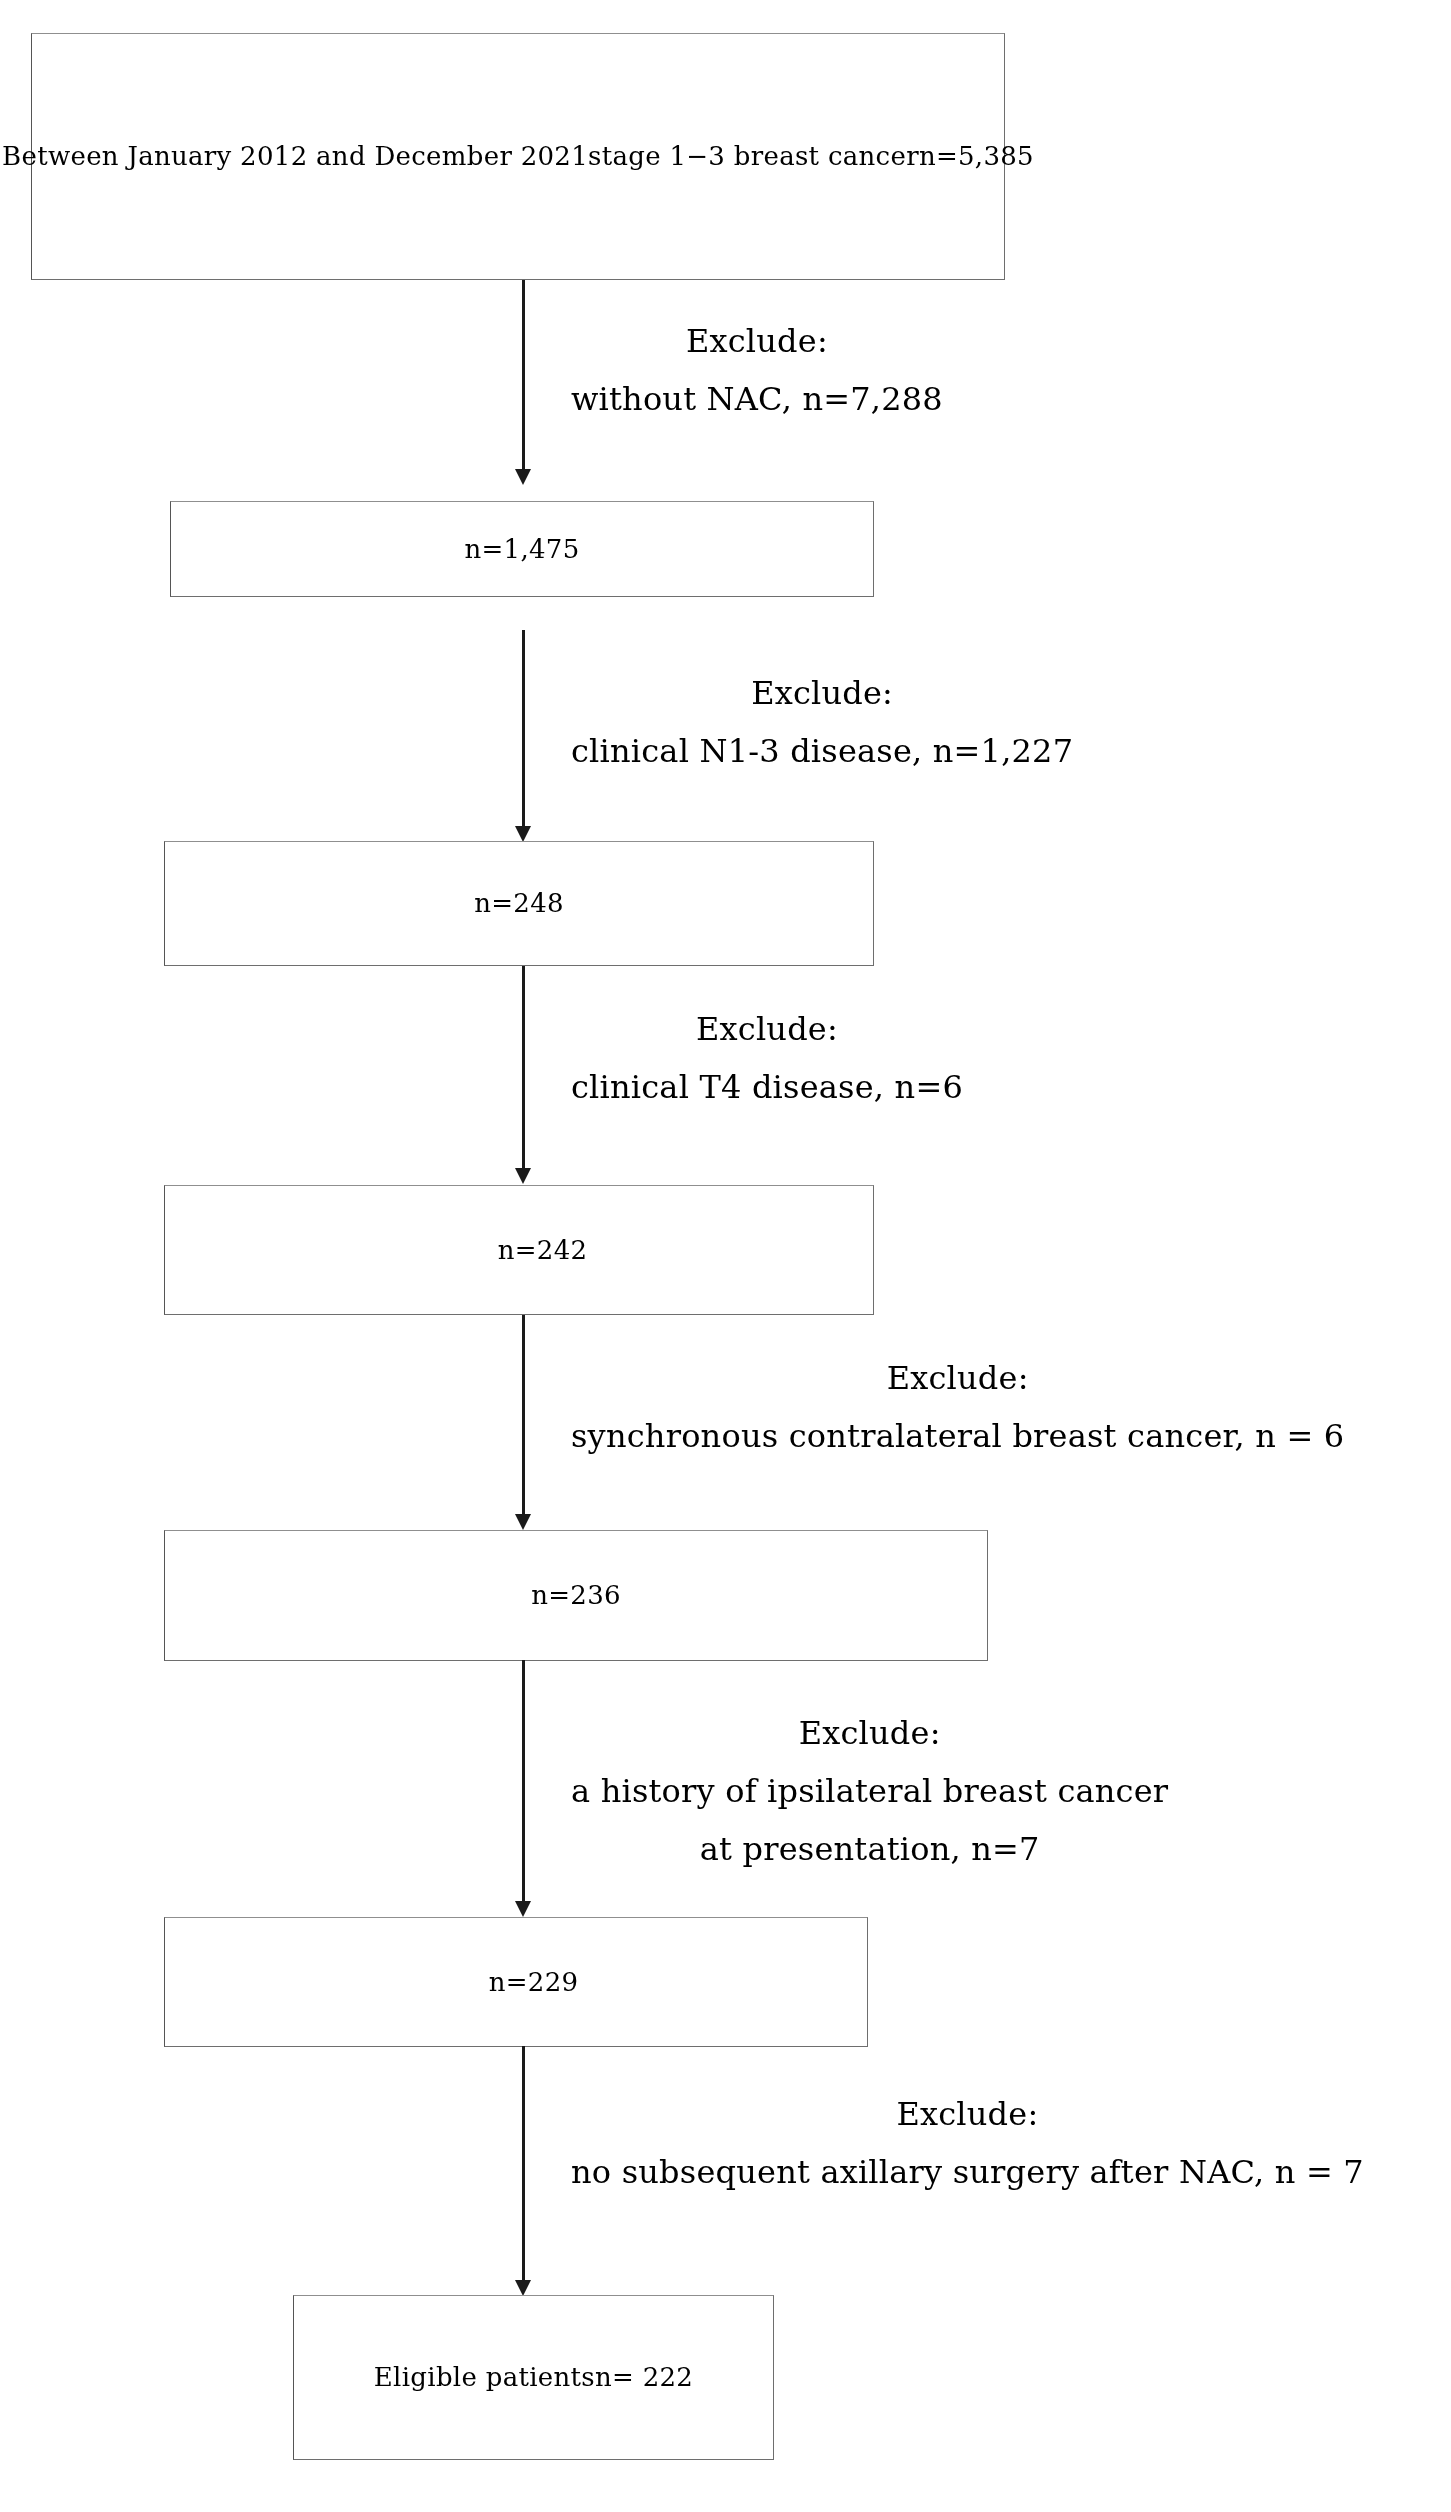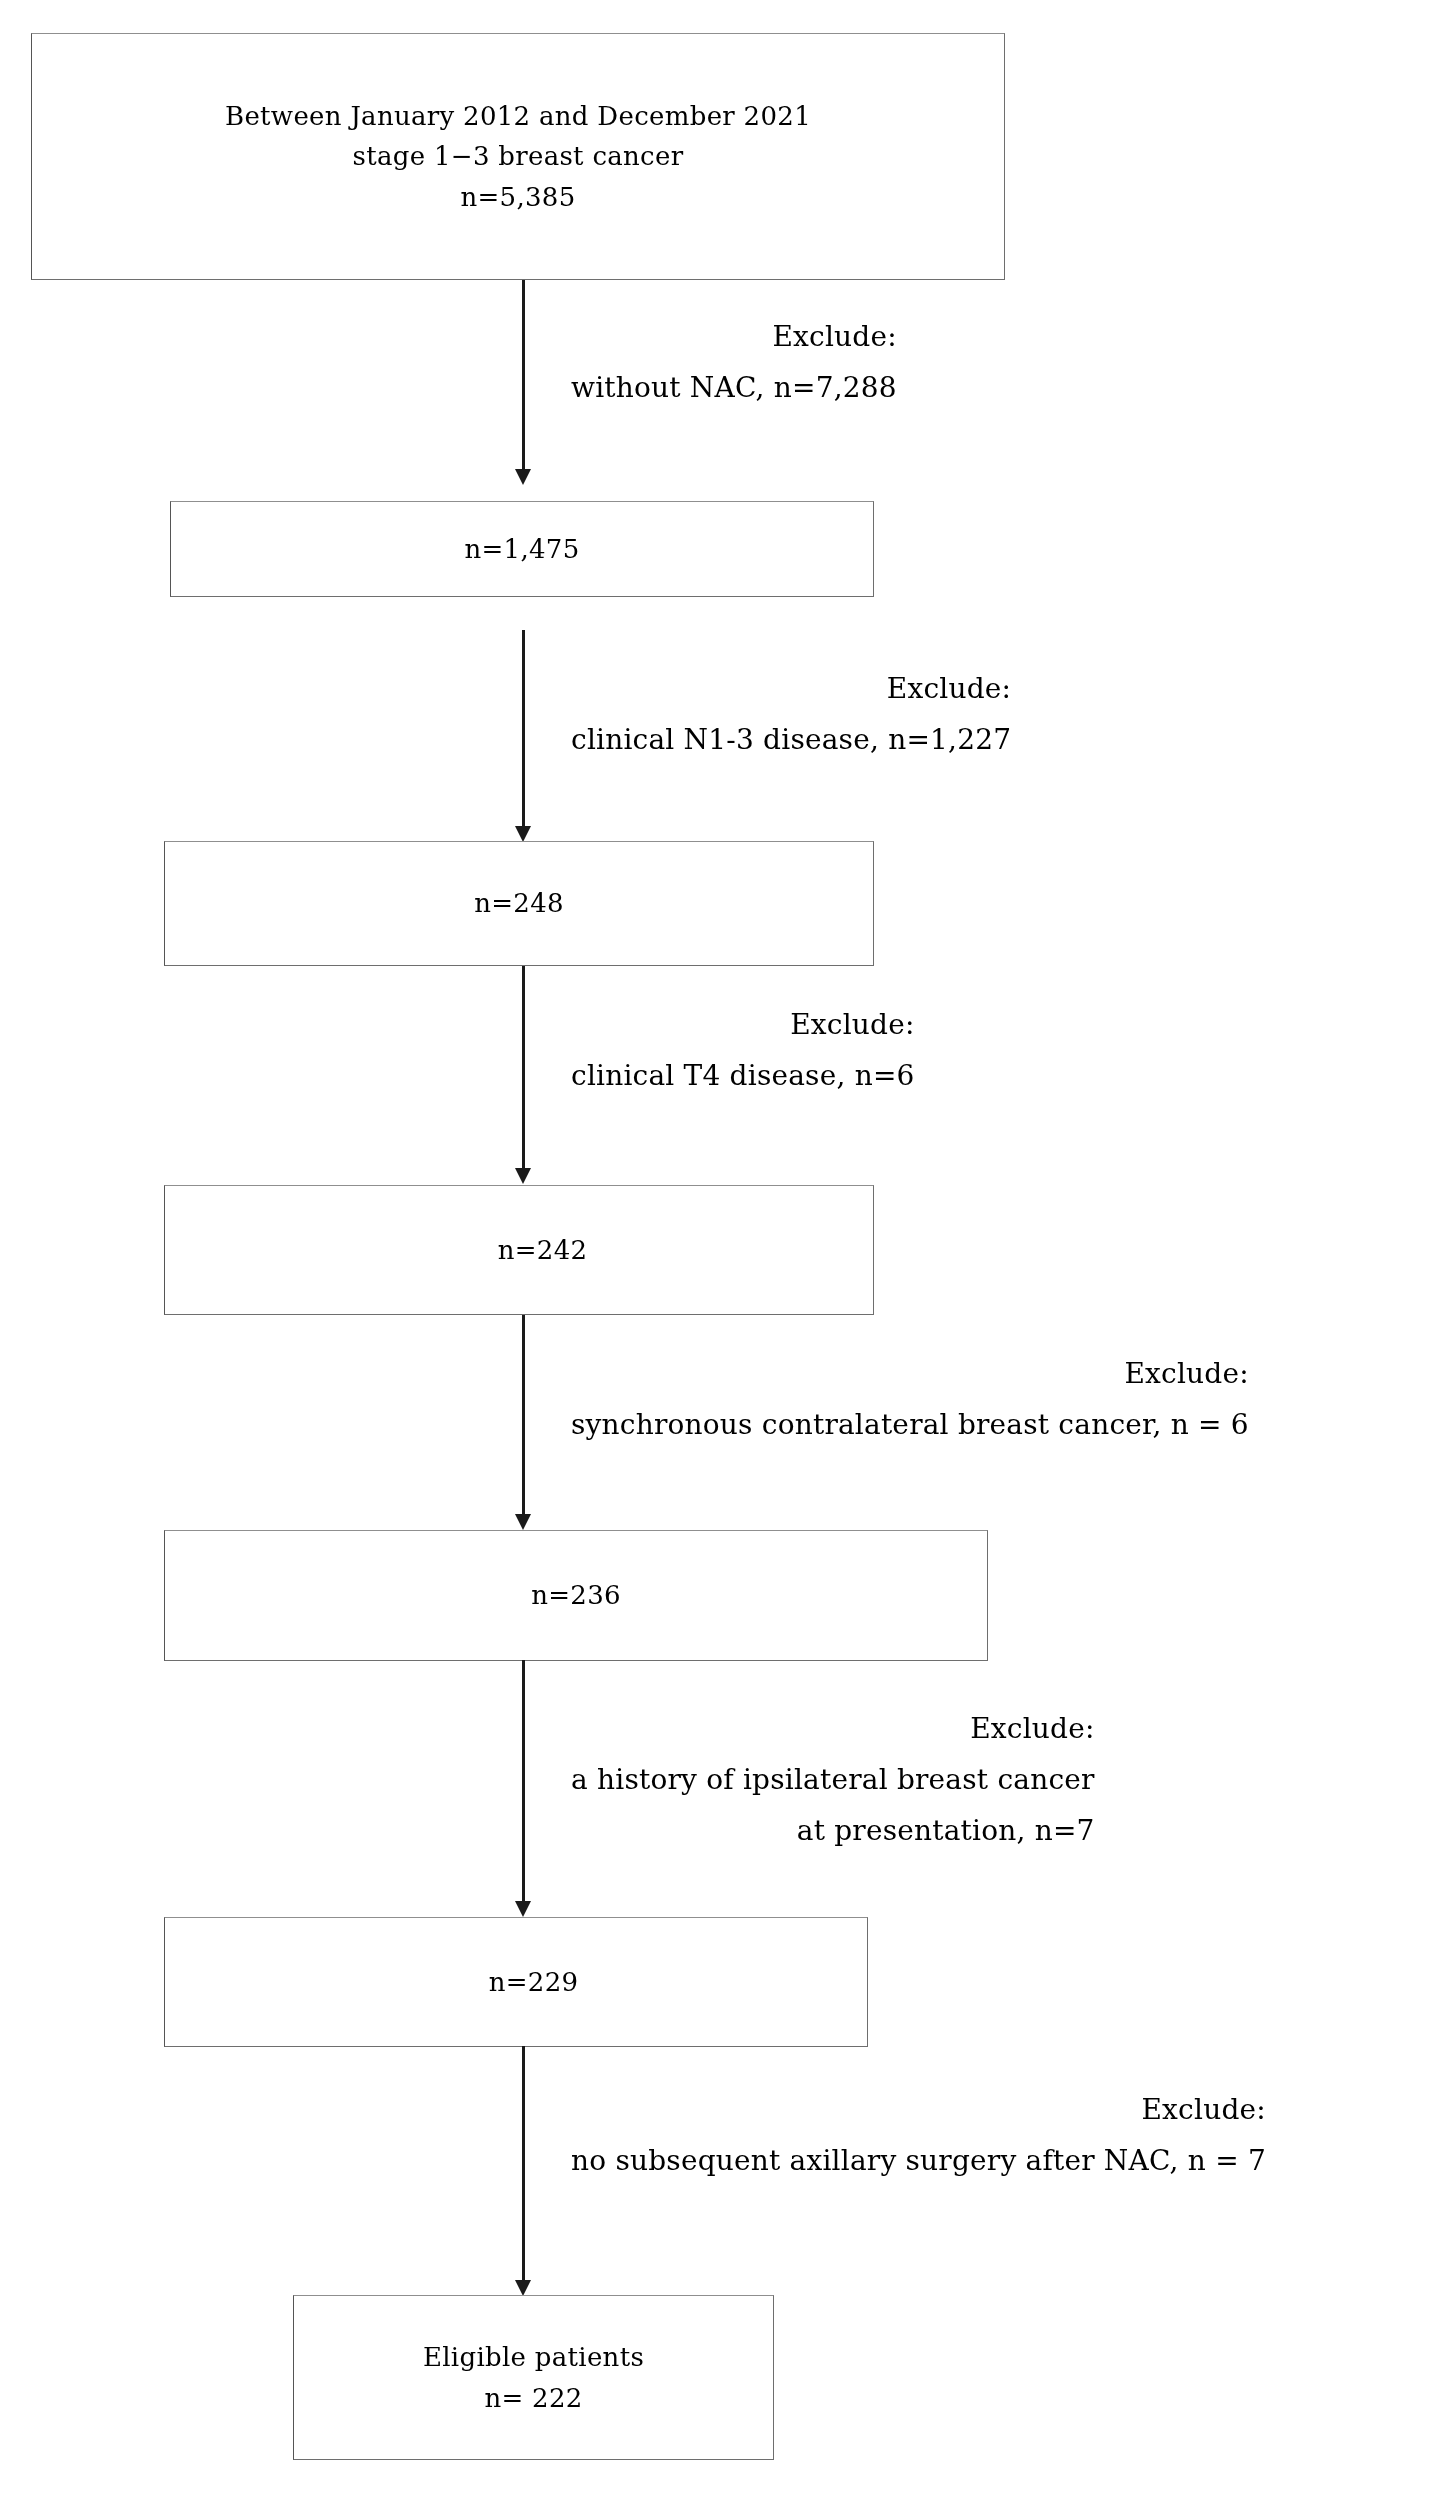--- a/index.html
+++ b/index.html
@@ -17,21 +17,21 @@
   }
   
   .node{
     position:absolute;
     box-sizing:border-box;
     background:#ffffff;
     border:1.9px solid #6e6e6e;
     border-top-color:#8f8f8f;
     border-left-color:#555555;
     display:flex;
-    flex-direction:column;
+    flex-direction:row;
     align-items:center;
     justify-content:center;
     text-align:center;
     line-height:1.55;
     font-size:26px;
     letter-spacing:0.3px;
   }
   .node .ln{display:block;white-space:nowrap;}
   
   .conn{position:absolute;}
@@ -46,24 +46,24 @@
     position:absolute;
     left:-6.8px;
     width:0;height:0;
     border-left:8px solid transparent;
     border-right:8px solid transparent;
     border-top:16px solid #1a1a1a;
   }
   
   .caption{
     position:absolute;
-    font-size:28px;
+    font-size:32px;
     line-height:1.82;
     white-space:nowrap;
-    text-align:right;
+    text-align:center;
     letter-spacing:0.2px;
   }
   .caption .ln{display:block;}
 </style>
 </head>
 <body>
 
 <div id="canvas">
 
   <div class="node" style="left:31px; top:33px; width:974px; height:247px;">

